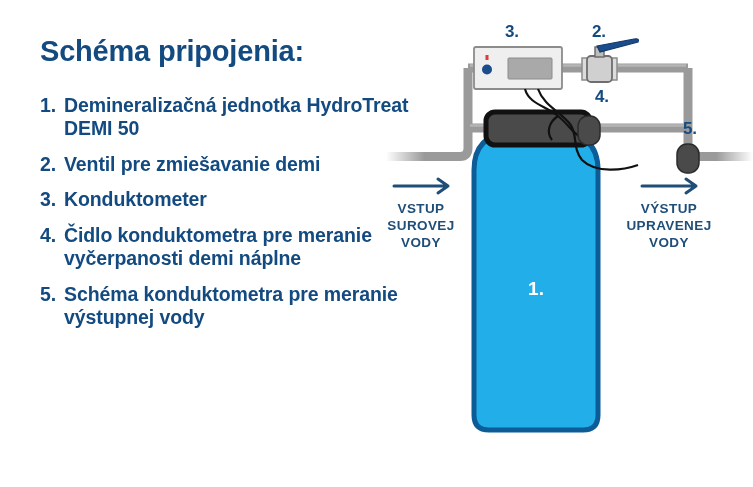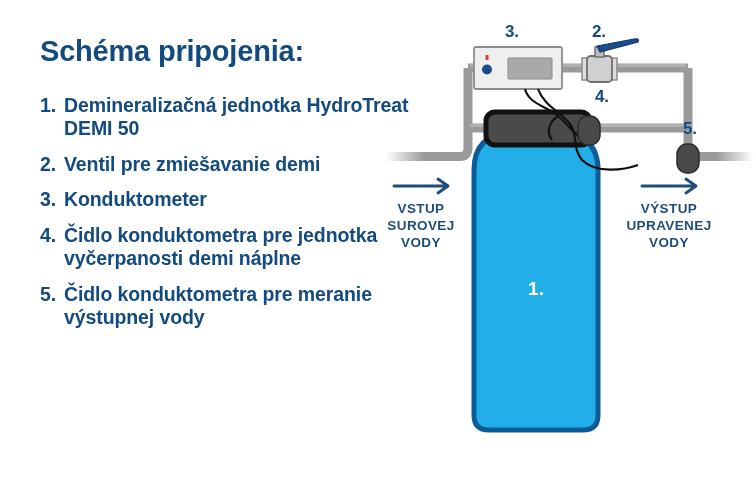--- a/index.html
+++ b/index.html
@@ -93,25 +93,25 @@
       <li class="legend-item">
         <span class="legend-num">2.</span>
         <span class="legend-text">Ventil pre zmiešavanie demi</span>
       </li>
       <li class="legend-item">
         <span class="legend-num">3.</span>
         <span class="legend-text">Konduktometer</span>
       </li>
       <li class="legend-item">
         <span class="legend-num">4.</span>
-        <span class="legend-text">Čidlo konduktometra pre jednotka vyčerpanosti demi náplne</span>
+        <span class="legend-text">Čidlo konduktometra pre meranie vyčerpanosti demi náplne</span>
       </li>
       <li class="legend-item">
         <span class="legend-num">5.</span>
-        <span class="legend-text">Čidlo konduktometra pre meranie výstupnej vody</span>
+        <span class="legend-text">Schéma konduktometra pre meranie výstupnej vody</span>
       </li>
     </ul>
   </div>
 
   <div class="diagram">
     <svg width="367" height="467" viewBox="0 0 367 467" xmlns="http://www.w3.org/2000/svg">
 
       <defs>
         <linearGradient id="fadeLeft" x1="0" y1="0" x2="1" y2="0">
           <stop offset="0%" stop-color="#9A9A9A" stop-opacity="0"></stop>

